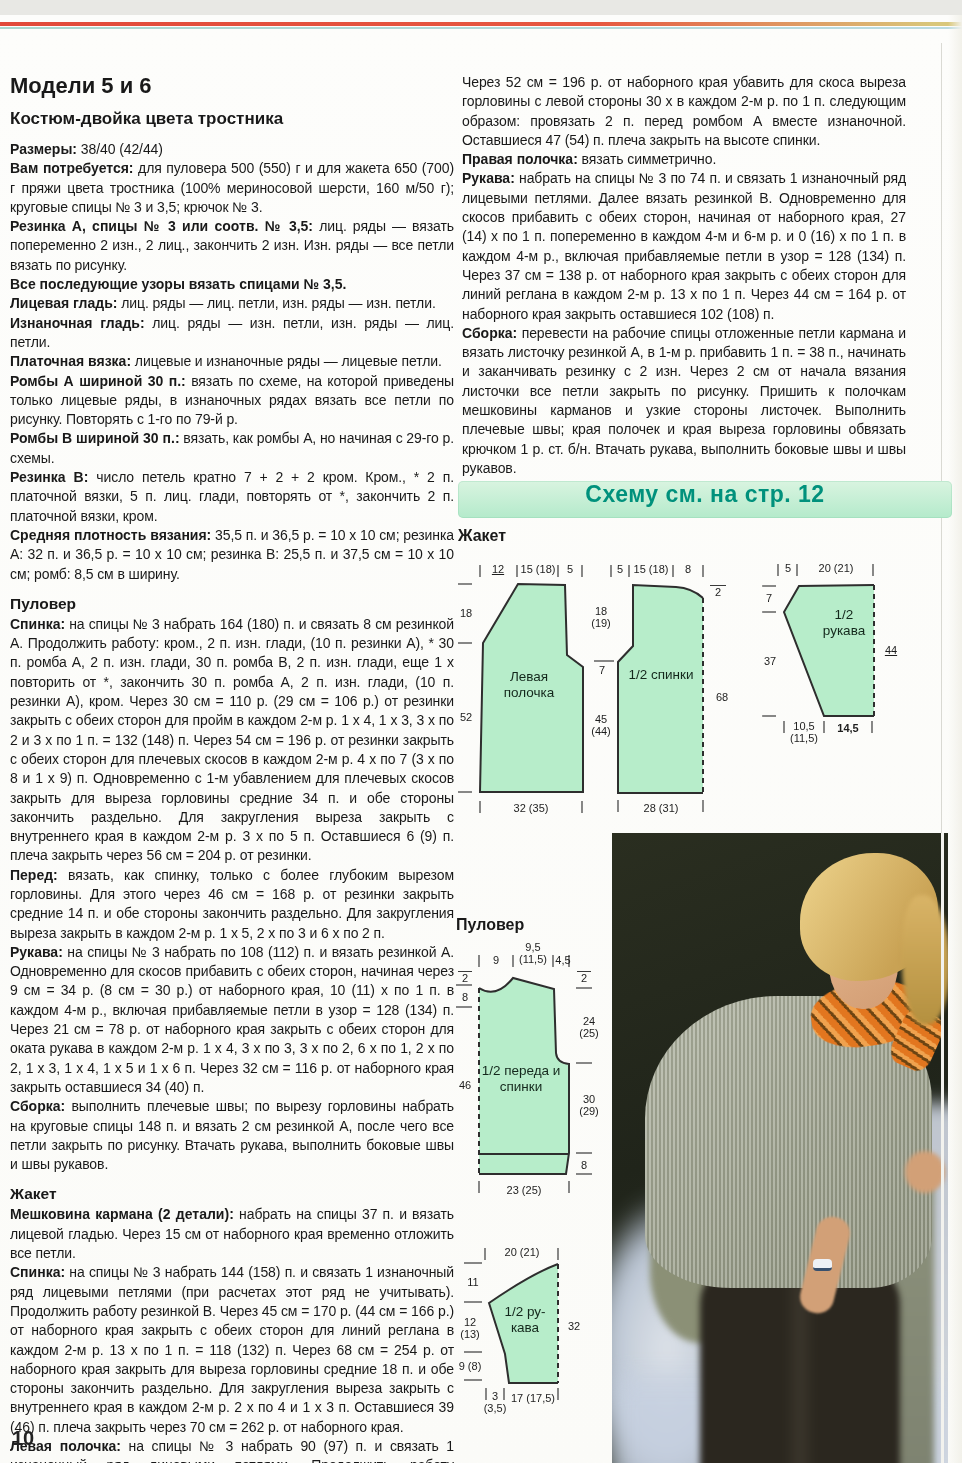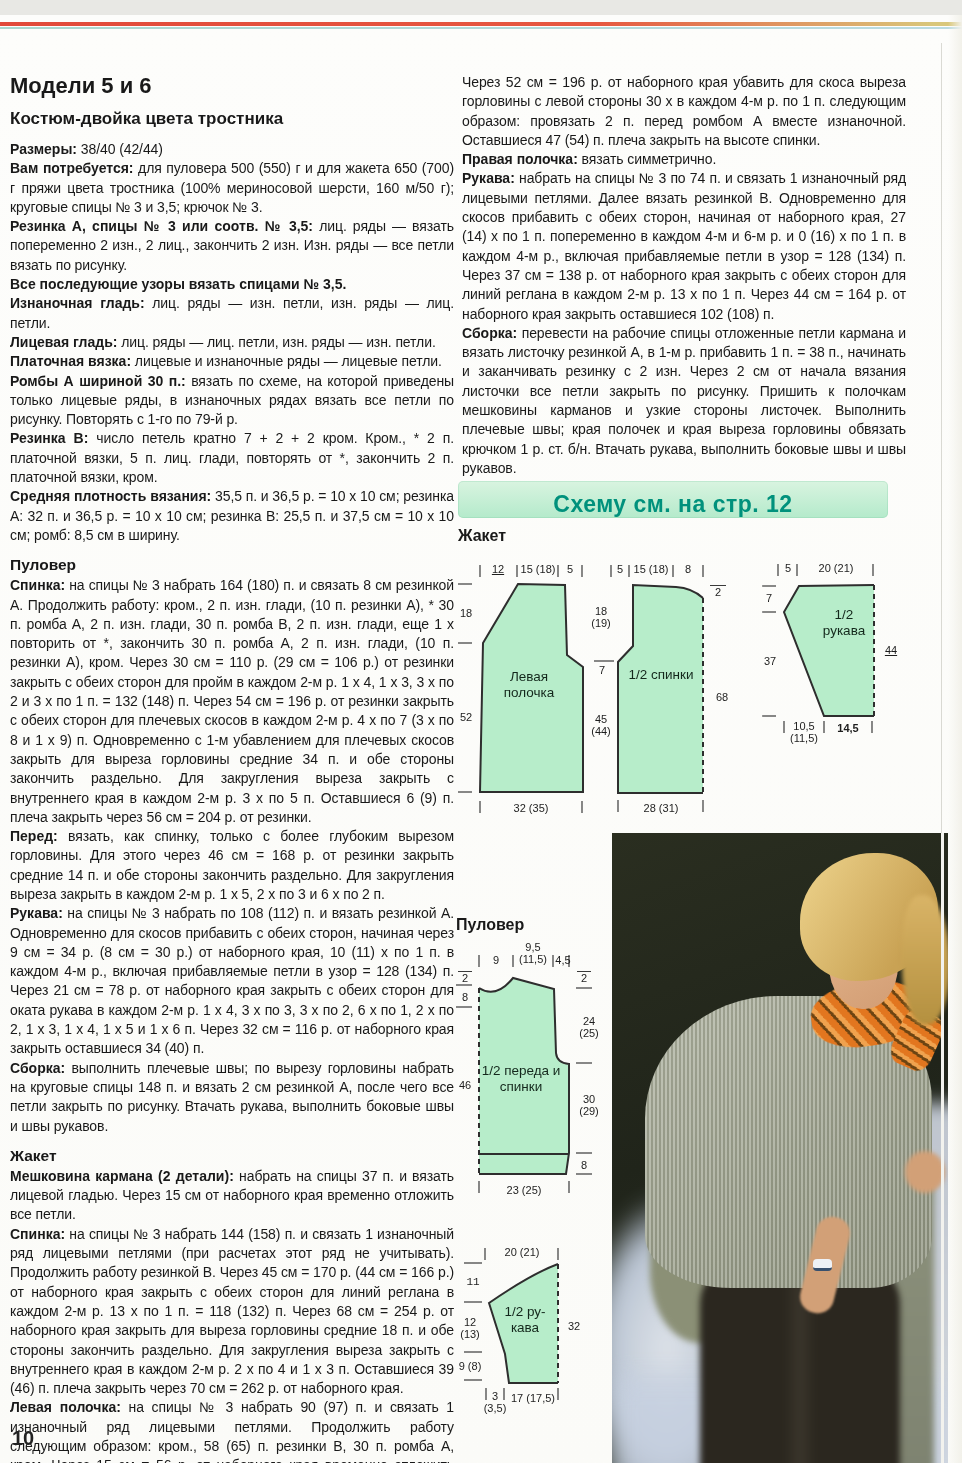--- a/index.html
+++ b/index.html
@@ -23,22 +23,22 @@
   .col{position:absolute; top:58px; width:444px;}
   .col-left{left:10px;}
   .col-right{left:462px;}
   h1{font-size:22px; line-height:26px; margin-bottom:9px;}
   h2{font-size:17px; line-height:21px; margin-bottom:11px;}
   .sec-h{font-size:15.5px; line-height:19px; margin:10px 0 2px;}
   p.body{font-size:14px; line-height:19.3px; text-align:justify; letter-spacing:-0.1px;}
   p.body b{letter-spacing:0;}
   .pageno{position:absolute; left:12px; top:1412px; font-size:20px; color:#222;font-weight:bold;}
 
-  .banner{position:absolute; left:458px; top:466px; width:430px; height:37px;
-    border-radius:5px; display:flex; align-items:flex-end; justify-content:center;
+  .banner{position:absolute; left:458px; top:466px; width:494px; height:37px;
+    border-radius:5px; display:flex; align-items:flex-start; justify-content:center;
     background:linear-gradient(180deg,var(--banner-bg-top),var(--banner-bg-bottom));
     box-shadow:inset 0 0 0 1px rgba(120,200,160,.25);}
   .banner span{font-size:23px; font-weight:bold; color:var(--banner-text); letter-spacing:.5px;}
 
   .dg-h{position:absolute; font-size:16px; font-weight:bold;}
   .dg{position:absolute;}
   .dg svg{position:absolute; left:0; top:0;}
   .shape{fill:var(--diagram-fill); stroke:none;}
   .edge{fill:none; stroke:#2e2e2e; stroke-width:2;}
   .edge-d{fill:none; stroke:#2e2e2e; stroke-width:2; stroke-dasharray:5 4;}
@@ -82,41 +82,42 @@
   <div class="edge-line"></div>
   <div class="edge-strip"></div>
 
   <div class="col col-left">
     <h1>Модели 5 и 6</h1>
     <h2>Костюм-двойка цвета тростника</h2>
     <p class="body"><b>Размеры:</b><span> 38/40 (42/44)</span></p>
     <p class="body"><b>Вам потребуется:</b><span> для пуловера 500 (550) г и для жакета 650 (700) г пряжи цвета тростника (100% мериносовой шерсти, 160 м/50 г); круговые спицы № 3 и 3,5; крючок № 3.</span></p>
     <p class="body"><b>Резинка А, спицы № 3 или соотв. № 3,5:</b><span> лиц. ряды — вязать попеременно 2 изн., 2 лиц., закончить 2 изн. Изн. ряды — все петли вязать по рисунку.</span></p>
     <p class="body"><b>Все последующие узоры вязать спицами № 3,5.</b><span></span></p>
+    <p class="body"><b>Лицевая гладь:</b><span> лиц. ряды — лиц. петли, изн. ряды — изн. петли.</span></p>
     <p class="body"><b>Изнаночная гладь:</b><span> лиц. ряды — изн. петли, изн. ряды — лиц. петли.</span></p>
-    <p class="body"><b>Лицевая гладь:</b><span> лиц. ряды — лиц. петли, изн. ряды — изн. петли.</span></p>
     <p class="body"><b>Платочная вязка:</b><span> лицевые и изнаночные ряды — лицевые петли.</span></p>
     <p class="body"><b>Ромбы А шириной 30 п.:</b><span> вязать по схеме, на которой приведены только лицевые ряды, в изнаночных рядах вязать все петли по рисунку. Повторять с 1-го по 79-й р.</span></p>
+    <p class="body"><b>Ромбы В шириной 30 п.:</b><span> вязать, как ромбы А, но начиная с 29-го р. схемы.</span></p>
     <p class="body"><b>Резинка В:</b><span> число петель кратно 7 + 2 + 2 кром. Кром., * 2 п. платочной вязки, 5 п. лиц. глади, повторять от *, закончить 2 п. платочной вязки, кром.</span></p>
     <p class="body"><b>Средняя плотность вязания:</b><span> 35,5 п. и 36,5 р. = 10 х 10 см; резинка А: 32 п. и 36,5 р. = 10 х 10 см; резинка В: 25,5 п. и 37,5 см = 10 х 10 см; ромб: 8,5 см  в ширину.</span></p>
 
     <h3 class="sec-h">Пуловер</h3>
     <p class="body"><b>Спинка:</b><span> на спицы № 3 набрать 164 (180) п. и связать 8 см резинкой А. Продолжить работу: кром., 2 п. изн. глади, (10 п. резинки А), * 30 п. ромба А, 2 п. изн. глади, 30 п. ромба В, 2 п. изн. глади, еще 1 х повторить от *, закончить 30 п. ромба А, 2 п. изн. глади, (10 п. резинки А), кром. Через 30 см = 110 р. (29 см = 106 р.) от резинки закрыть с обеих сторон для пройм в каждом 2-м р. 1 х 4, 1 х 3, 3 х по 2 и 3 х по 1 п. = 132 (148) п. Через 54 см = 196 р. от резинки закрыть с обеих сторон для плечевых скосов в каждом 2-м р. 4 х по 7 (3 х по 8 и 1 х 9) п. Одновременно с 1-м убавлением для плечевых скосов закрыть для выреза горловины средние 34 п. и обе стороны закончить раздельно. Для закругления выреза закрыть с внутреннего края в каждом 2-м р. 3 х по 5 п. Оставшиеся 6 (9) п. плеча закрыть через 56 см = 204 р. от резинки.</span></p>
     <p class="body"><b>Перед:</b><span> вязать, как спинку, только с более глубоким вырезом горловины. Для этого через 46 см = 168 р. от резинки закрыть средние 14 п. и обе стороны закончить раздельно. Для закругления выреза закрыть в каждом 2-м р. 1 х 5, 2 х по 3 и 6 х по 2 п.</span></p>
     <p class="body"><b>Рукава:</b><span> на спицы № 3 набрать по 108 (112) п. и вязать резинкой А. Одновременно для скосов прибавить с обеих сторон, начиная через 9 см = 34 р. (8 см = 30 р.) от наборного края, 10 (11) х по 1 п. в каждом 4-м р., включая прибавляемые петли в узор = 128 (134) п. Через 21 см = 78 р. от наборного края закрыть с обеих сторон для оката рукава в каждом 2-м р. 1 х 4, 3 х по 3, 3 х по 2, 6 х по 1, 2 х по 2, 1 х 3, 1 х 4, 1 х 5 и 1 х 6 п. Через 32 см = 116 р. от наборного края закрыть оставшиеся 34 (40) п.</span></p>
     <p class="body"><b>Сборка:</b><span> выполнить плечевые швы; по вырезу горловины набрать на круговые спицы 148 п. и вязать 2 см резинкой А, после чего все петли закрыть по рисунку. Втачать рукава, выполнить боковые швы и швы рукавов.</span></p>
 
     <h3 class="sec-h">Жакет</h3>
     <p class="body"><b>Мешковина кармана (2 детали):</b><span> набрать на спицы 37 п. и вязать лицевой гладью. Через 15 см от наборного края временно отложить все петли.</span></p>
     <p class="body"><b>Спинка:</b><span> на спицы № 3 набрать 144 (158) п. и связать 1 изнаночный ряд лицевыми петлями (при расчетах этот ряд не учитывать). Продолжить работу резинкой В. Через 45 см = 170 р. (44 см = 166 р.) от наборного края закрыть с обеих сторон для линий реглана в каждом 2-м р. 13 х по 1 п. = 118 (132) п. Через 68 см = 254 р. от наборного края закрыть для выреза горловины средние 18 п. и обе стороны закончить раздельно. Для закругления выреза закрыть с внутреннего края в каждом 2-м р. 2 х по 4 и 1 х 3 п. Оставшиеся 39 (46) п. плеча закрыть через 70 см = 262 р. от наборного края.</span></p>
     <p class="body"><b>Левая полочка:</b><span> на спицы № 3 набрать 90 (97) п. и связать 1 изнаночный ряд лицевыми петлями. Продолжить работу следующим образом: кром., 58 (65) п. резинки В, 30 п. ромба А, кром. Через 15 см = 56 р. от наборного края временно отложить петли с 16-й по 52-ю и ввести вместо них в работу отложенные петли мешковины кармана, продолжать вязать на всех петлях по рисунку. С правой стороны выполнить убавления для линий реглана, как на спинке = 77 (84) п.</span></p>
   </div>
 
   <div class="col col-right">
-    <p class="body"><b></b><span>Через 52 см = 196 р. от наборного края убавить для скоса выреза горловины с левой стороны 30 х в каждом 4-м р. по 1 п. следующим образом: провязать 2 п. перед ромбом А вместе изнаночной. Оставшиеся 47 (54) п. плеча закрыть на высоте спинки.</span></p>
+    <p class="body"><b></b><span>Через 52 см = 196 р. от наборного края убавить для скоса выреза горловины с левой стороны 30 х в каждом 2-м р. по 1 п. следующим образом: провязать 2 п. перед ромбом А вместе изнаночной. Оставшиеся 47 (54) п. плеча закрыть на высоте спинки.</span></p>
     <p class="body"><b>Правая полочка:</b><span> вязать симметрично.</span></p>
     <p class="body"><b>Рукава:</b><span> набрать на спицы № 3 по 74 п. и связать 1 изнаночный ряд лицевыми петлями. Далее вязать резинкой В. Одновременно для скосов прибавить с обеих сторон, начиная от наборного края, 27 (14) х по 1 п. попеременно в каждом 4-м и 6-м р. и 0 (16) х по 1 п. в каждом 4-м р., включая прибавляемые петли в узор = 128 (134) п. Через 37 см = 138 р. от наборного края закрыть с обеих сторон для линий реглана в каждом 2-м р. 13 х по 1 п. Через 44 см = 164 р. от наборного края закрыть оставшиеся 102 (108) п.</span></p>
     <p class="body"><b>Сборка:</b><span> перевести на рабочие спицы отложенные петли кармана и вязать листочку резинкой А, в 1-м р. прибавить 1 п. = 38 п., начинать и заканчивать резинку с 2 изн. Через 2 см от начала вязания листочки все петли закрыть по рисунку. Пришить к полочкам мешковины карманов и узкие стороны листочек. Выполнить плечевые швы; края полочек и края выреза горловины обвязать крючком 1 р. ст. б/н. Втачать рукава, выполнить боковые швы и швы рукавов.</span></p>
   </div>
 
   <div class="banner">
     <span>Схему см. на стр. 12</span>
   </div>
 
   <div class="dg-h" style="left:458px; top:512px;">Жакет</div>
@@ -237,21 +238,21 @@
         <line class="tick" x1="102" y1="2" x2="102" y2="14"></line>
       <line class="tick" x1="8" y1="17" x2="26" y2="17"></line>
         <line class="tick" x1="8" y1="56" x2="26" y2="56"></line>
       <line class="tick" x1="8" y1="106" x2="26" y2="106"></line>
         <line class="tick" x1="8" y1="134" x2="26" y2="134"></line>
       <line class="tick" x1="30" y1="142" x2="30" y2="154"></line>
         <line class="tick" x1="48" y1="142" x2="48" y2="154"></line>
         <line class="tick" x1="102" y1="142" x2="102" y2="154"></line>
     </svg>
     <span class="dlabel" style="left:40px;top:0;width:52px;">20 (21)</span>
-    <span class="dlabel" style="left:8px;top:30px;width:18px;font-family:Liberation Mono, monospace;">11</span>
+    <span class="dlabel" style="left:8px;top:30px;width:18px;">11</span>
     <span class="dlabel" style="left:2px;top:70px;width:24px;">12 (13)</span>
     <span class="dlabel" style="left:0;top:114px;width:28px;">9 (8)</span>
     <span class="dlabel" style="left:108px;top:74px;width:20px;">32</span>
     <span class="dlabel" style="left:27px;top:144px;width:24px;">3 (3,5)</span>
     <span class="dlabel" style="left:52px;top:146px;width:50px;">17 (17,5)</span>
     <span class="dbody" style="left:40px;top:58px;width:58px;">1/2 ру-кава</span>
   </div>
 
   <div class="photo">
     <div class="ph-bg"></div>

